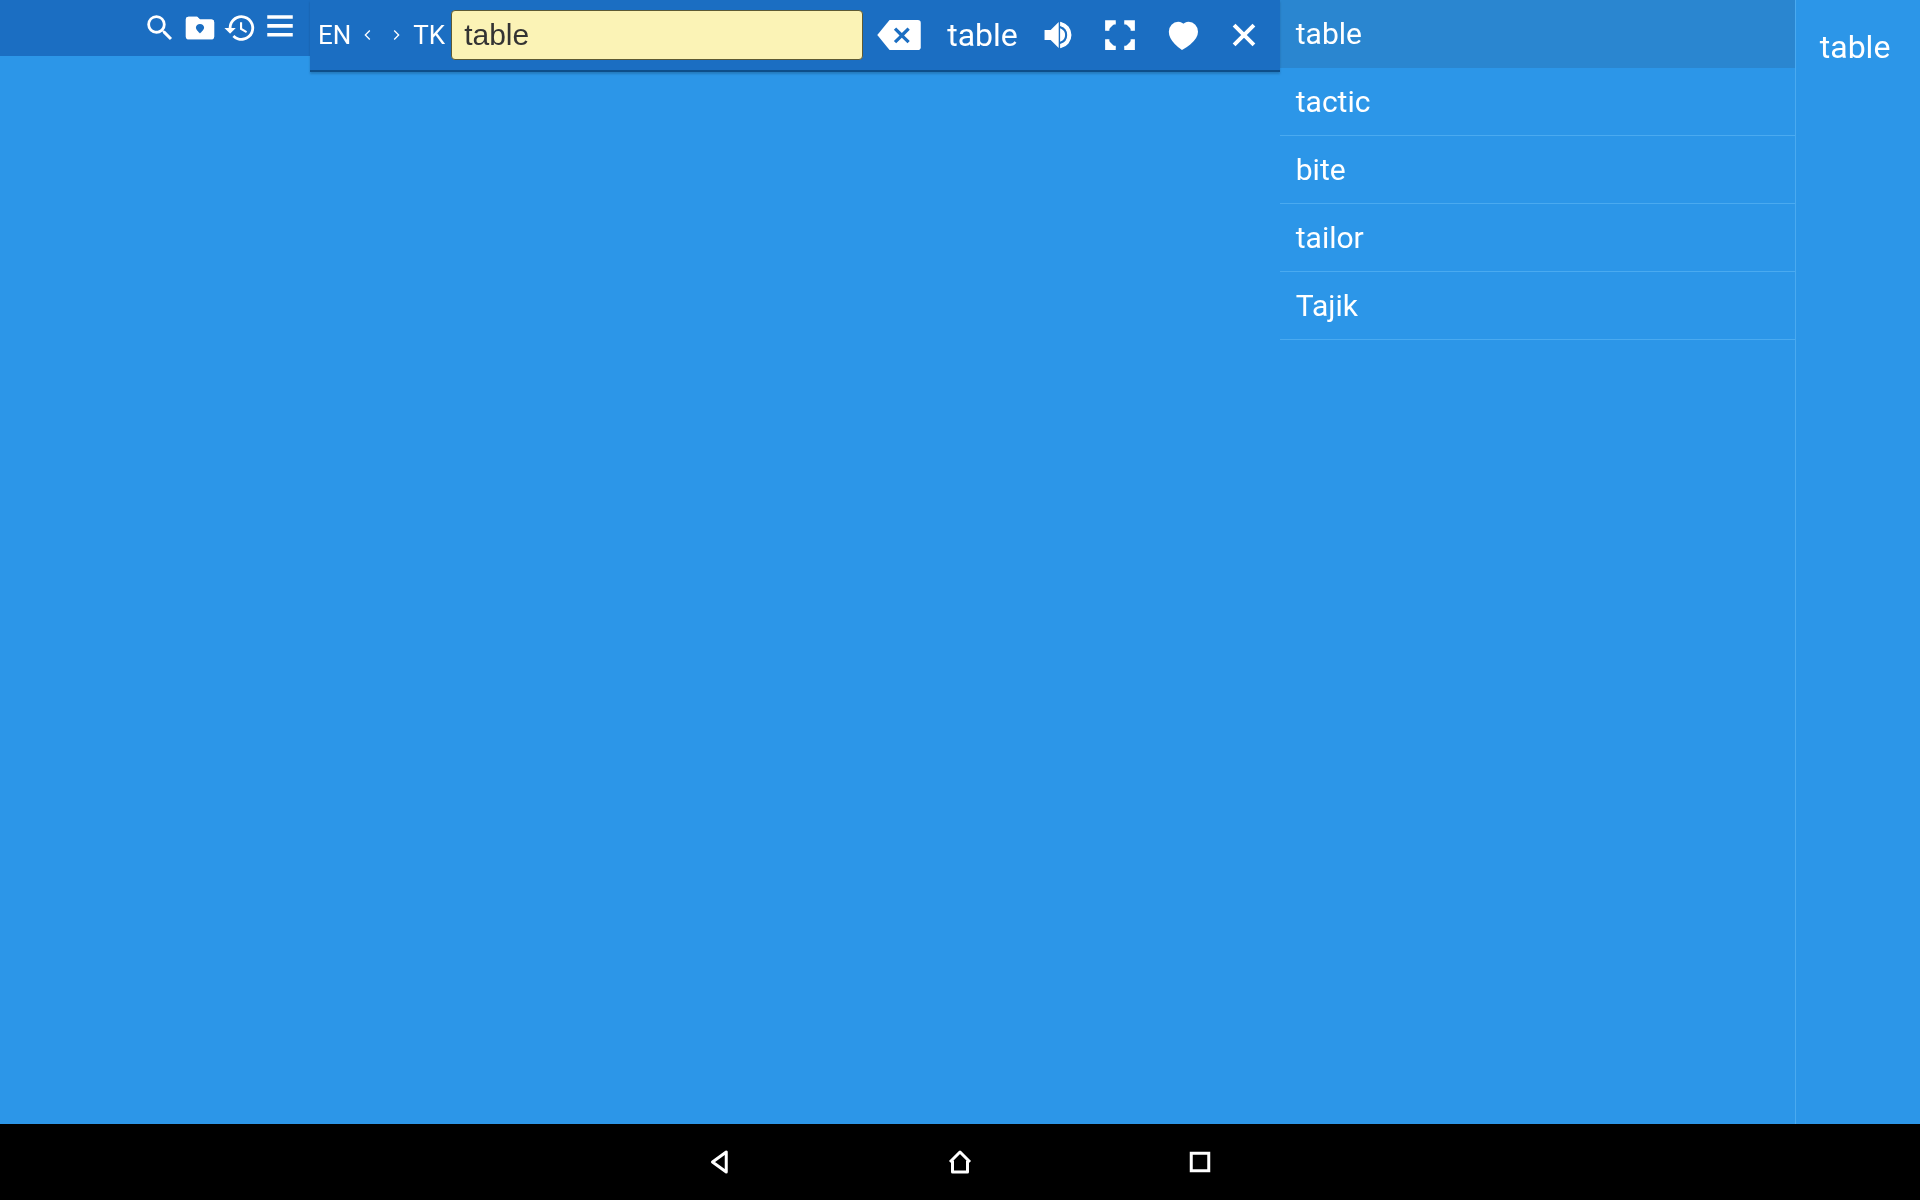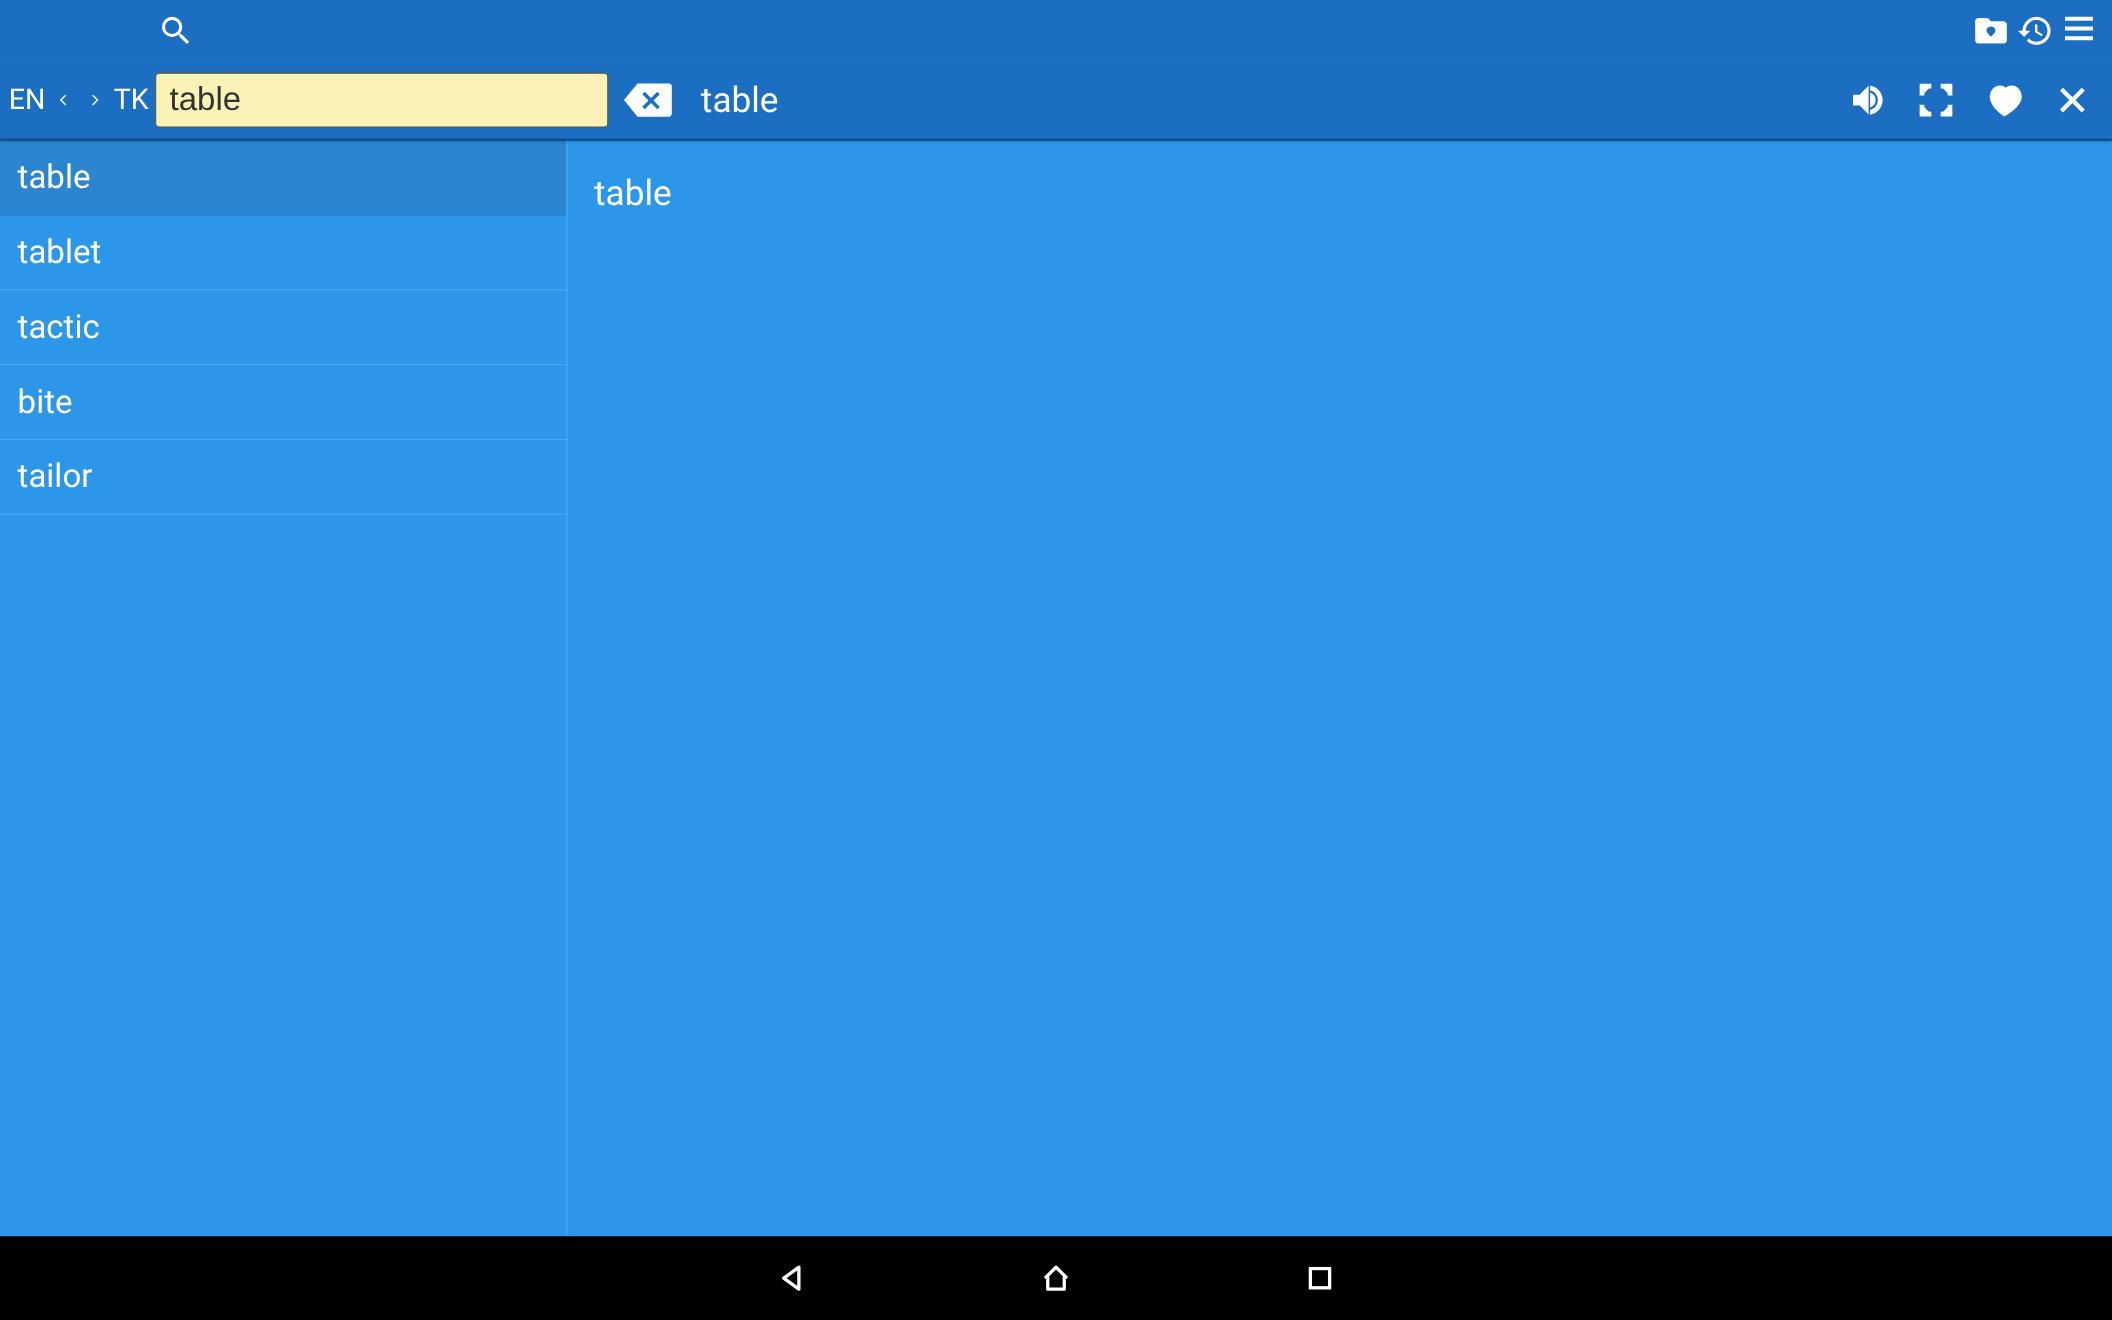--- a/index.html
+++ b/index.html
@@ -1,19 +1,19 @@
 <!DOCTYPE html>
 <html><head>
 <meta charset="utf-8">
 <style>
   * { box-sizing: border-box; margin: 0; padding: 0; }
   html, body { width: 100%; height: 100%; font-family: -apple-system, Roboto, "Segoe UI", Arial, sans-serif; overflow: hidden; }
   body { display: flex; flex-direction: column; background: #000; }
 
-  .app { flex: 1 1 auto; display: flex; flex-direction: column; background: #2c96e8; }
+  .app { flex: 1 1 auto; display: flex; flex-direction: row; background: #2c96e8; }
 
   
   .header-top {
     height: 56px;
     background: #1b6ec2;
     display: flex;
     align-items: center;
     padding: 0 10px;
   }
   .header-top .search-icon-wrap { margin-left: 130px; }
@@ -180,30 +180,30 @@
         </svg>
     </div>
   </div>
 
   <div class="content">
     <div class="word-list" id="word-list">
         <div class="word-item selected">
           <span>table</span>
         </div>
         <div class="word-item">
-          <span>tablet</span>
-        </div>
-        <div class="word-item">
           <span>tactic</span>
         </div>
         <div class="word-item">
           <span>bite</span>
         </div>
         <div class="word-item">
           <span>tailor</span>
+        </div>
+        <div class="word-item">
+          <span>Tajik</span>
         </div>
       </div>
     <div class="definition">
       <div class="def-head">table</div>
     </div>
   </div>
 
 </div>
 
 <div class="navbar">

